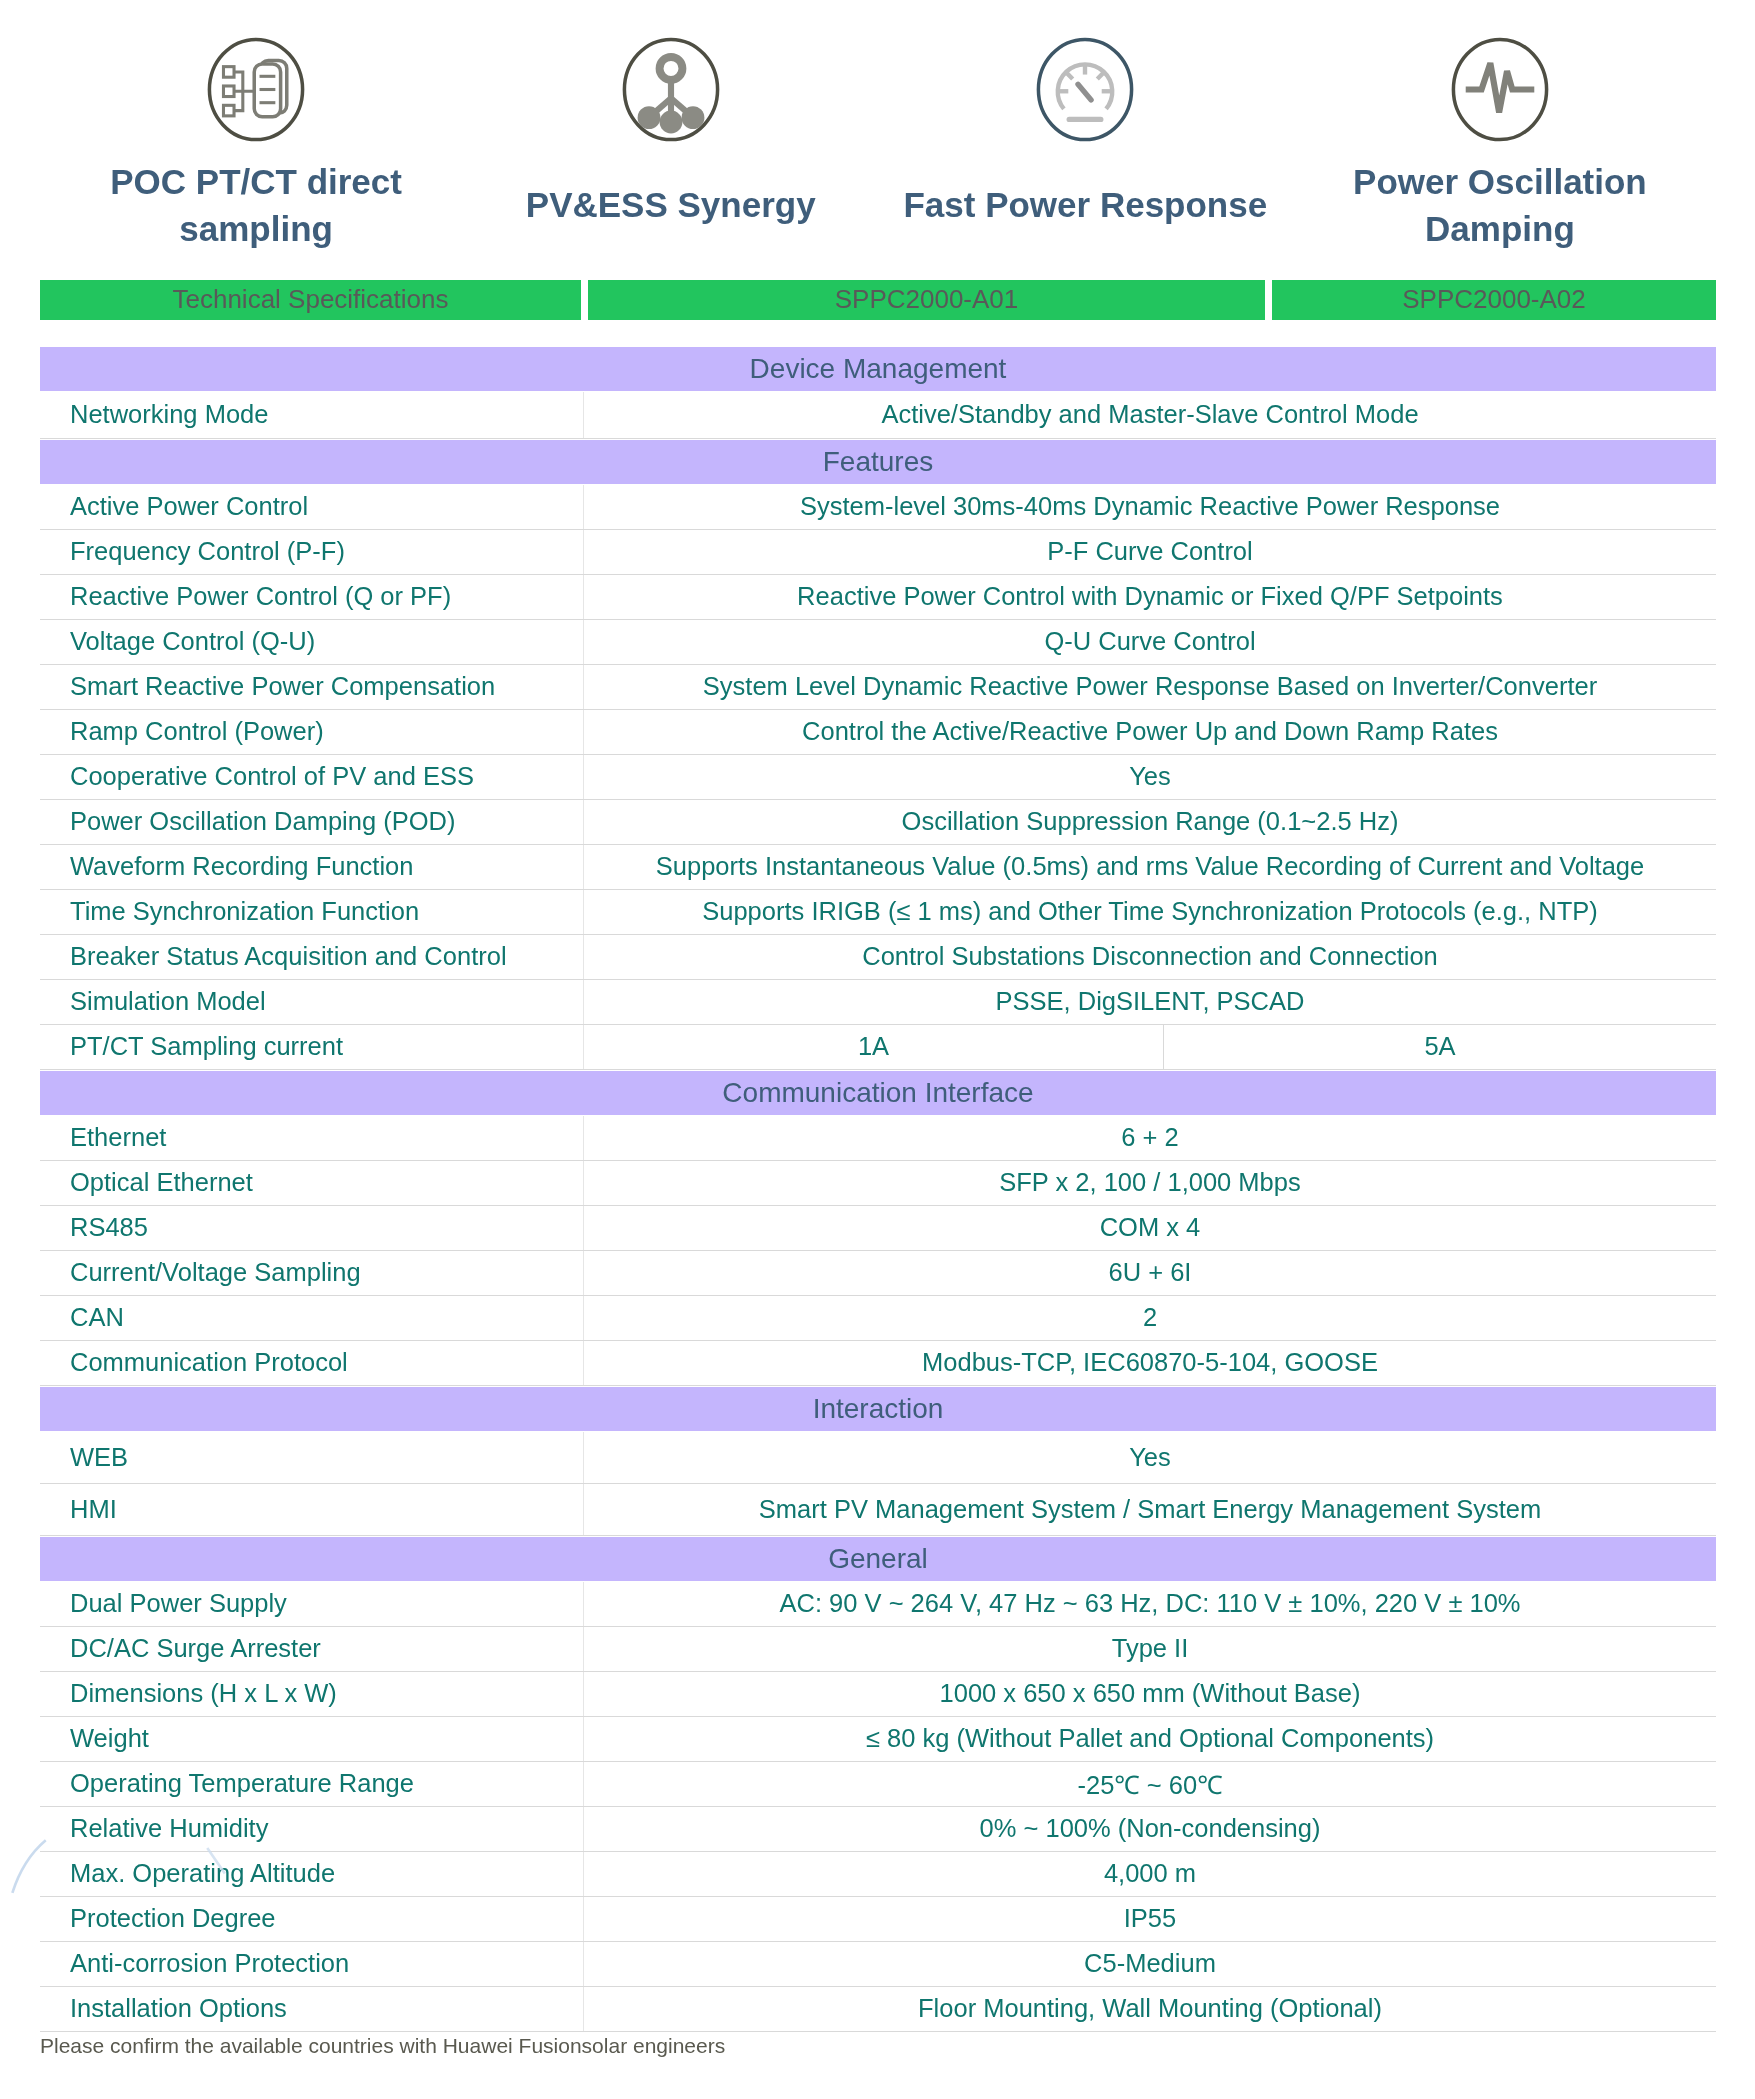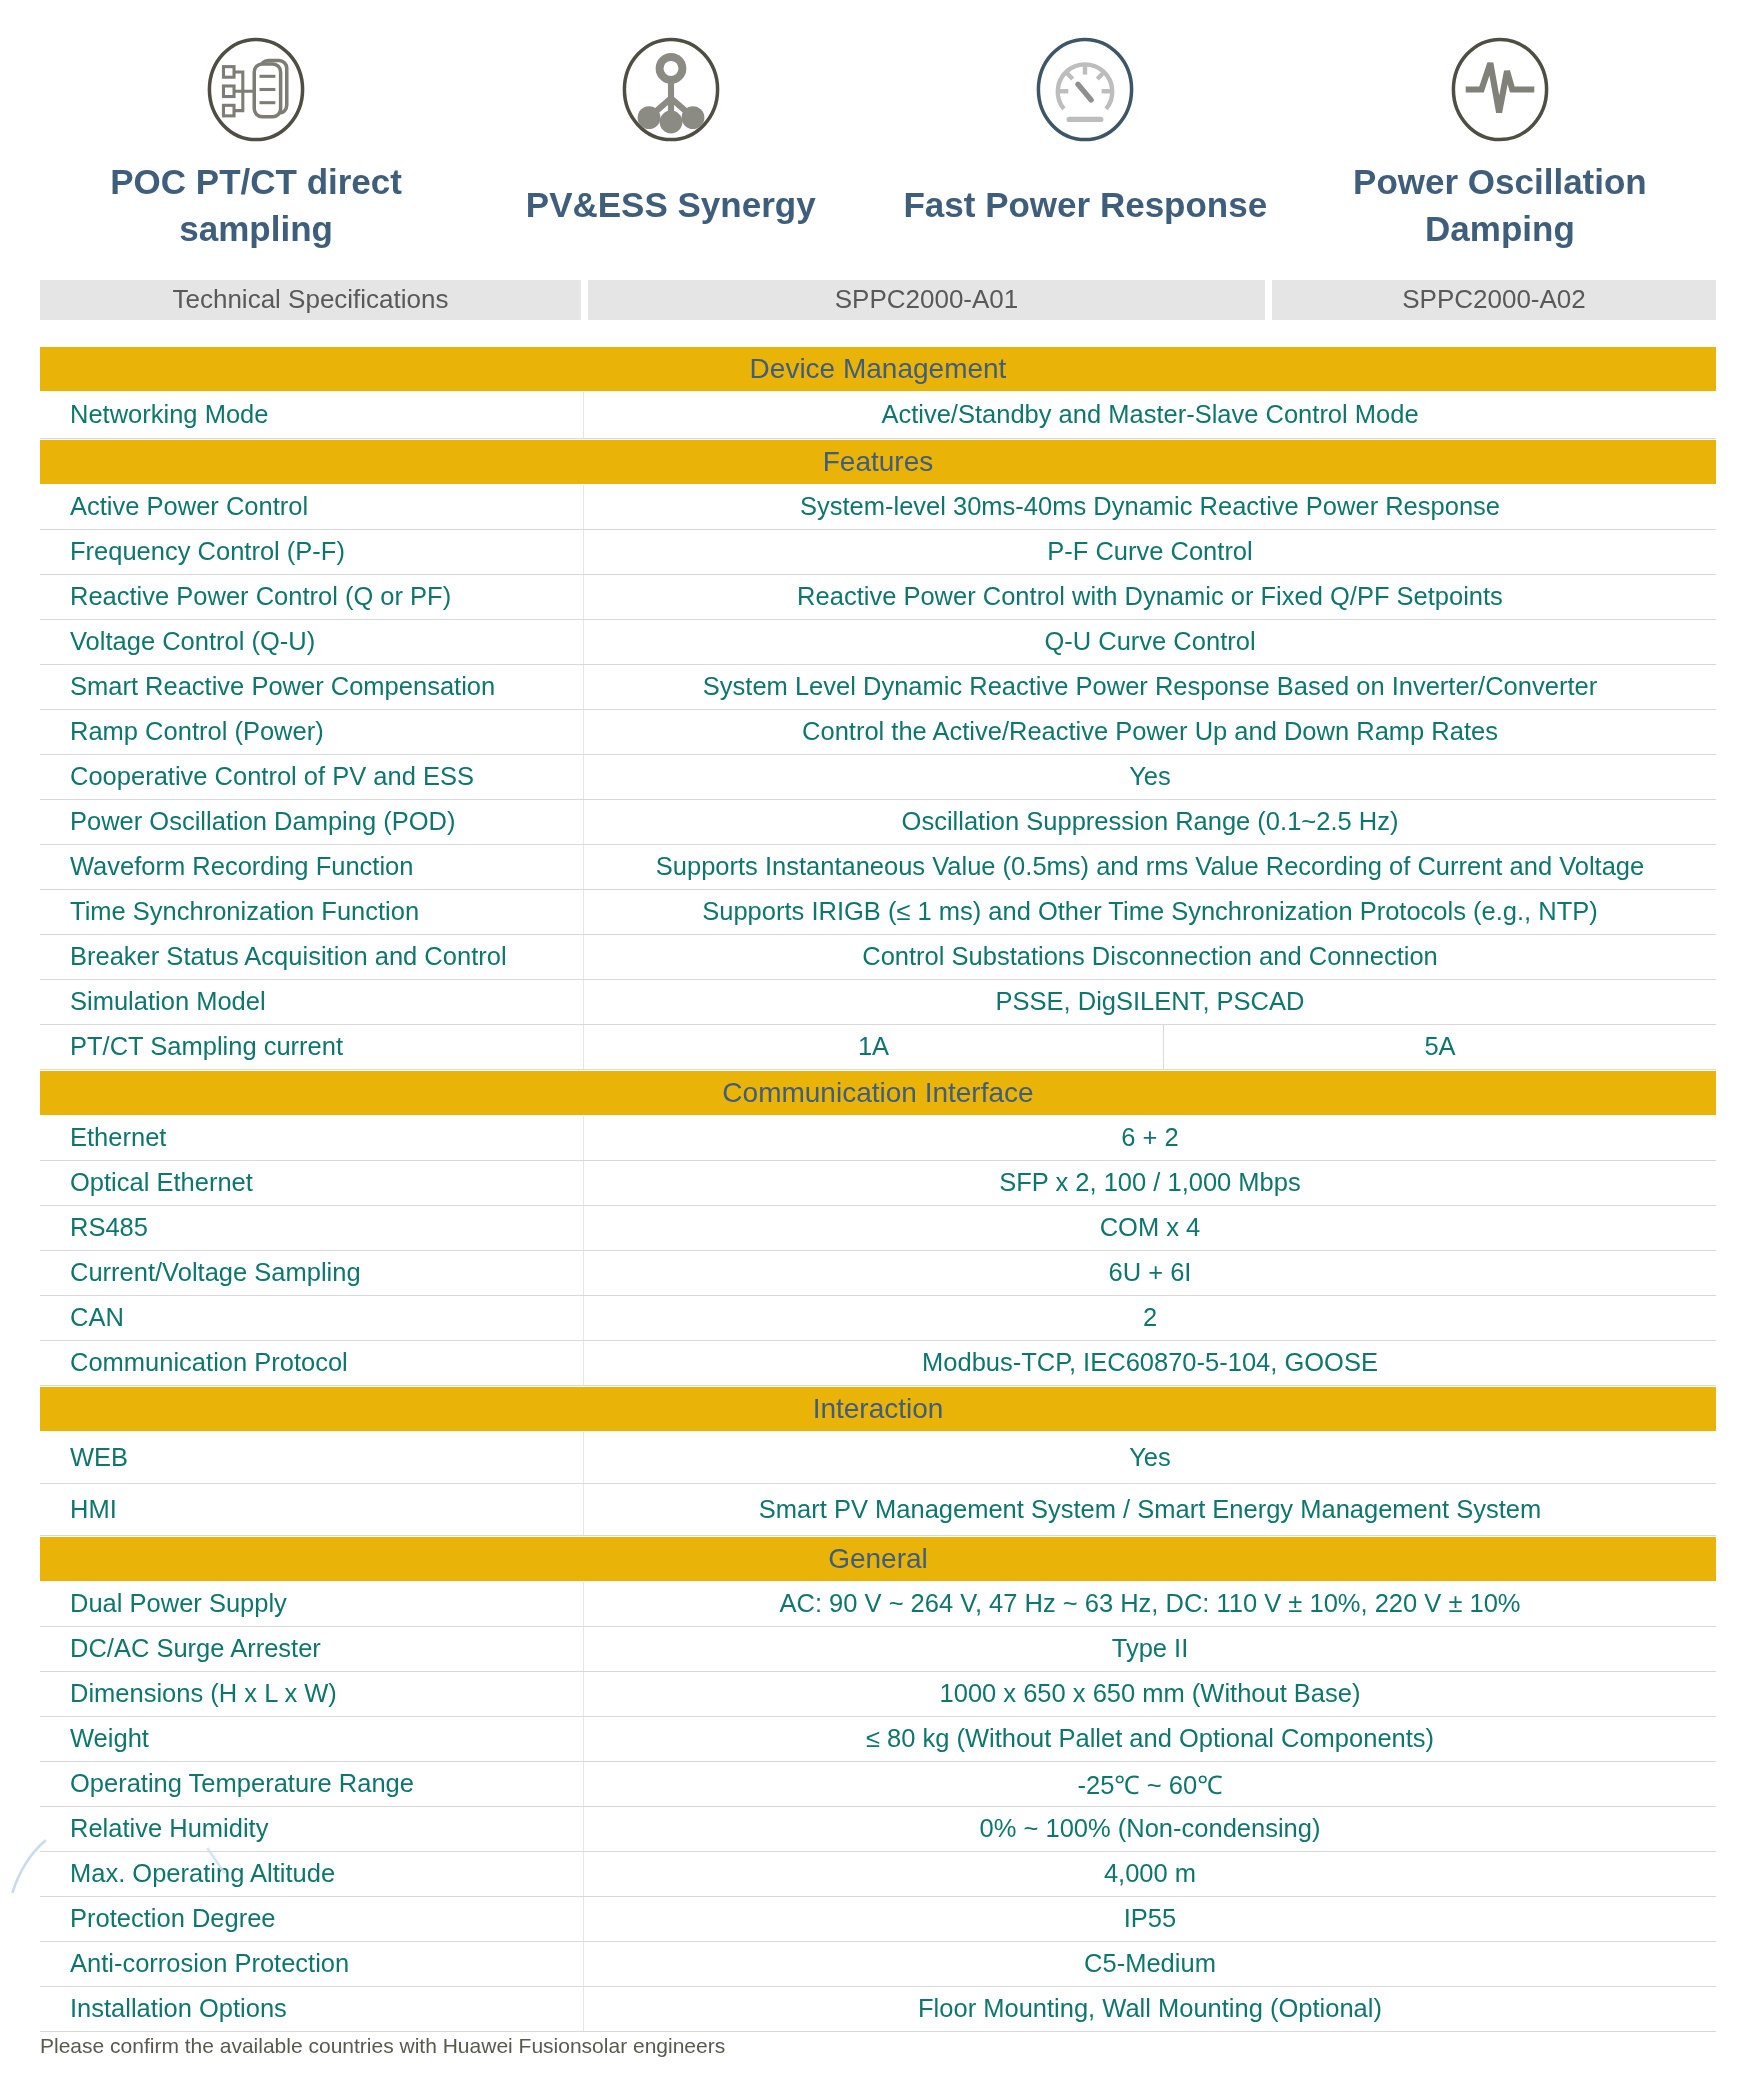--- a/index.html
+++ b/index.html
@@ -16,30 +16,30 @@
   .feature svg{display:block;}
   .feature-label{
     margin-top:10.5px;height:102px;display:flex;align-items:center;justify-content:center;
     text-align:center;font-size:35px;font-weight:bold;color:#3f5e7b;line-height:1.32;
     max-width:369px;
   }
 
   
   .thead{display:flex;gap:7px;height:40px;margin-bottom:26px;}
   .th{
-    background:#e5e5e5;color:#595959;font-size:26px;
+    background:#22c55e;color:#595959;font-size:26px;
     display:flex;align-items:center;justify-content:center;
   }
   .th.c1{width:541px;}
   .th.c2{flex:1;}
   .th.c3{width:444px;}
 
   
   .section-title{
-    height:46px;background:#eab308;color:#3f5e7b;font-size:28px;
+    height:46px;background:#c4b5fd;color:#3f5e7b;font-size:28px;
     display:flex;align-items:center;justify-content:center;
     border-top:1.8px solid #ffffff;border-bottom:1.8px solid #ffffff;
     box-sizing:border-box;
   }
 
   
   .row{
     display:flex;height:45px;border-bottom:0.9px solid #d9d9d9;
     font-size:25.5px;color:#0f766e;box-sizing:border-box;
   }

